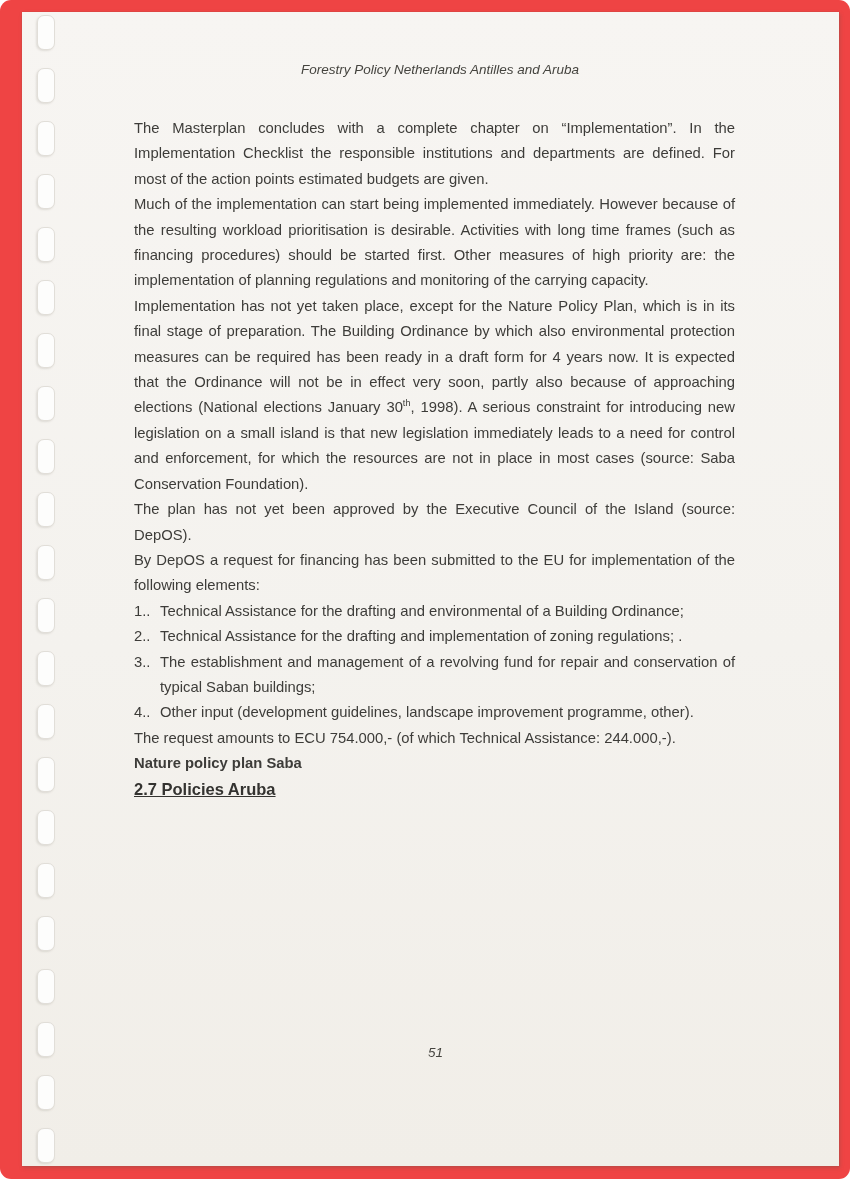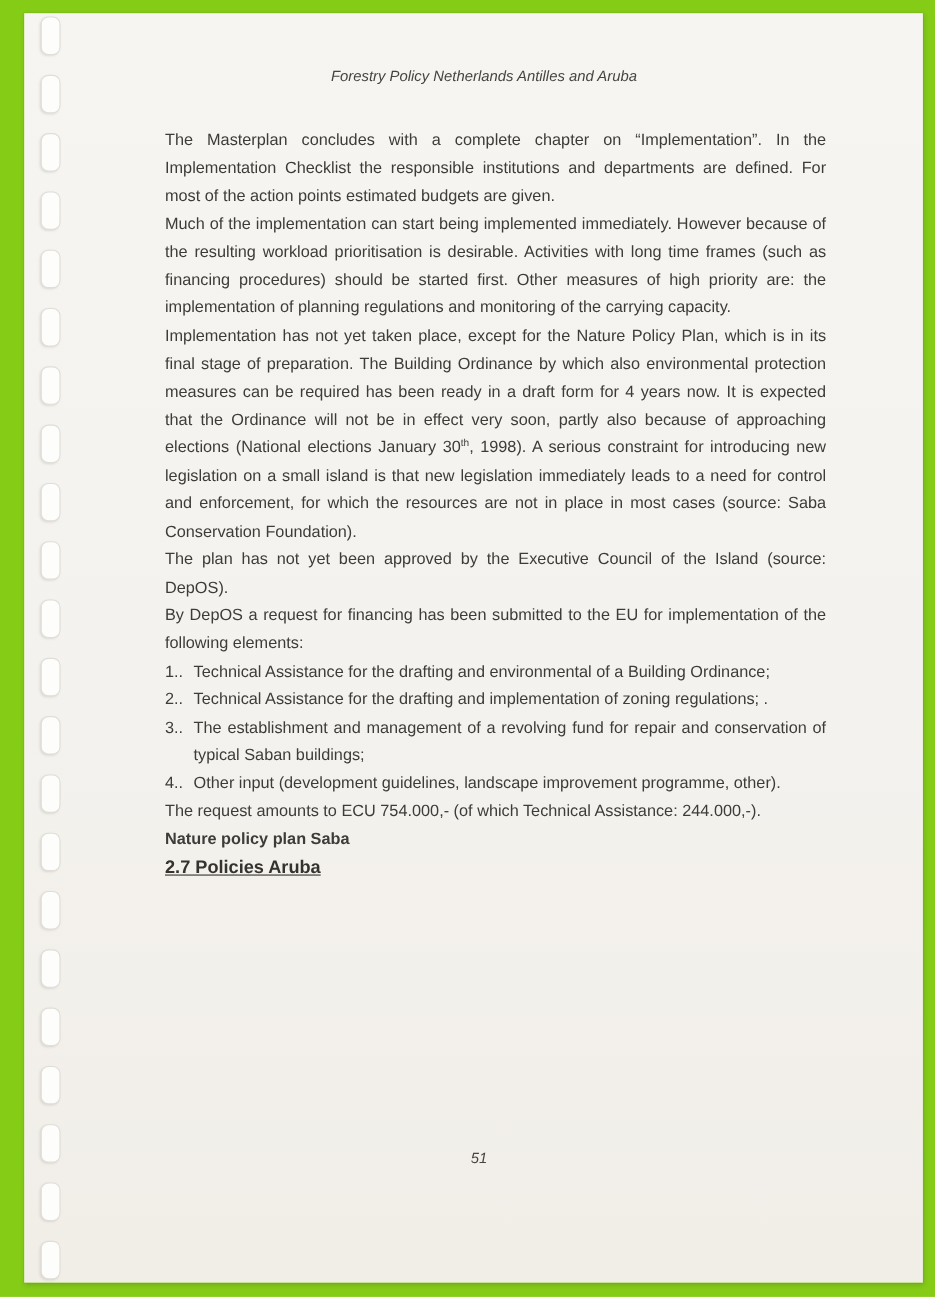--- a/index.html
+++ b/index.html
@@ -1,37 +1,38 @@
 <!DOCTYPE html>
 <html><head>
 <meta charset="utf-8">
 <style>
   html,body { margin:0; padding:0; }
   .canvas {
     position:relative; width:850px; height:1179px;
-    background:#84cc16; overflow:hidden;
+    background:#ef4444; overflow:hidden;
     font-family:"Liberation Sans","DejaVu Sans",sans-serif;
+    border-radius:11px;
   }
   .sheet {
     position:absolute; left:22px; top:12px; width:817px; height:1154px;
     background:linear-gradient(180deg,#f7f5f2 0%,#f4f2ee 55%,#f1eee8 100%);
     box-shadow:1px 2px 4px rgba(90,85,75,0.30), 0 0 1px rgba(90,85,75,0.35);
   }
   .holes { position:absolute; left:15px; top:0; width:22px; height:100%; }
   .hole {
     position:absolute; left:0; width:16px; height:33px; border-radius:7px;
     background:#fdfdfc; border:1px solid #e1ded8;
     box-shadow:-1px 1px 2px rgba(120,115,105,0.18), inset 0 0 2px rgba(255,255,255,0.95);
   }
   .running-header {
     position:absolute; top:50px; left:108px; width:620px;
     text-align:center; font-style:italic; font-size:13.5px; color:#45443f;
   }
   .content {
-    position:absolute; left:128px; top:104px; width:601px;
+    position:absolute; left:112px; top:104px; width:601px;
     font-size:14.8px; line-height:25.4px; color:#3d3c39;
     text-align:justify;
   }
   .content p { margin:0; }
   .gap-lg { margin-top:28px; }
   .gap-md { margin-top:25px; }
   .gap-head { margin-top:24px; }
   .gap-sm { margin-top:7px; }
   .gap-xl { margin-top:44px;text-decoration:underline; }
   sup { font-size:0.62em; vertical-align:super; line-height:0; }

